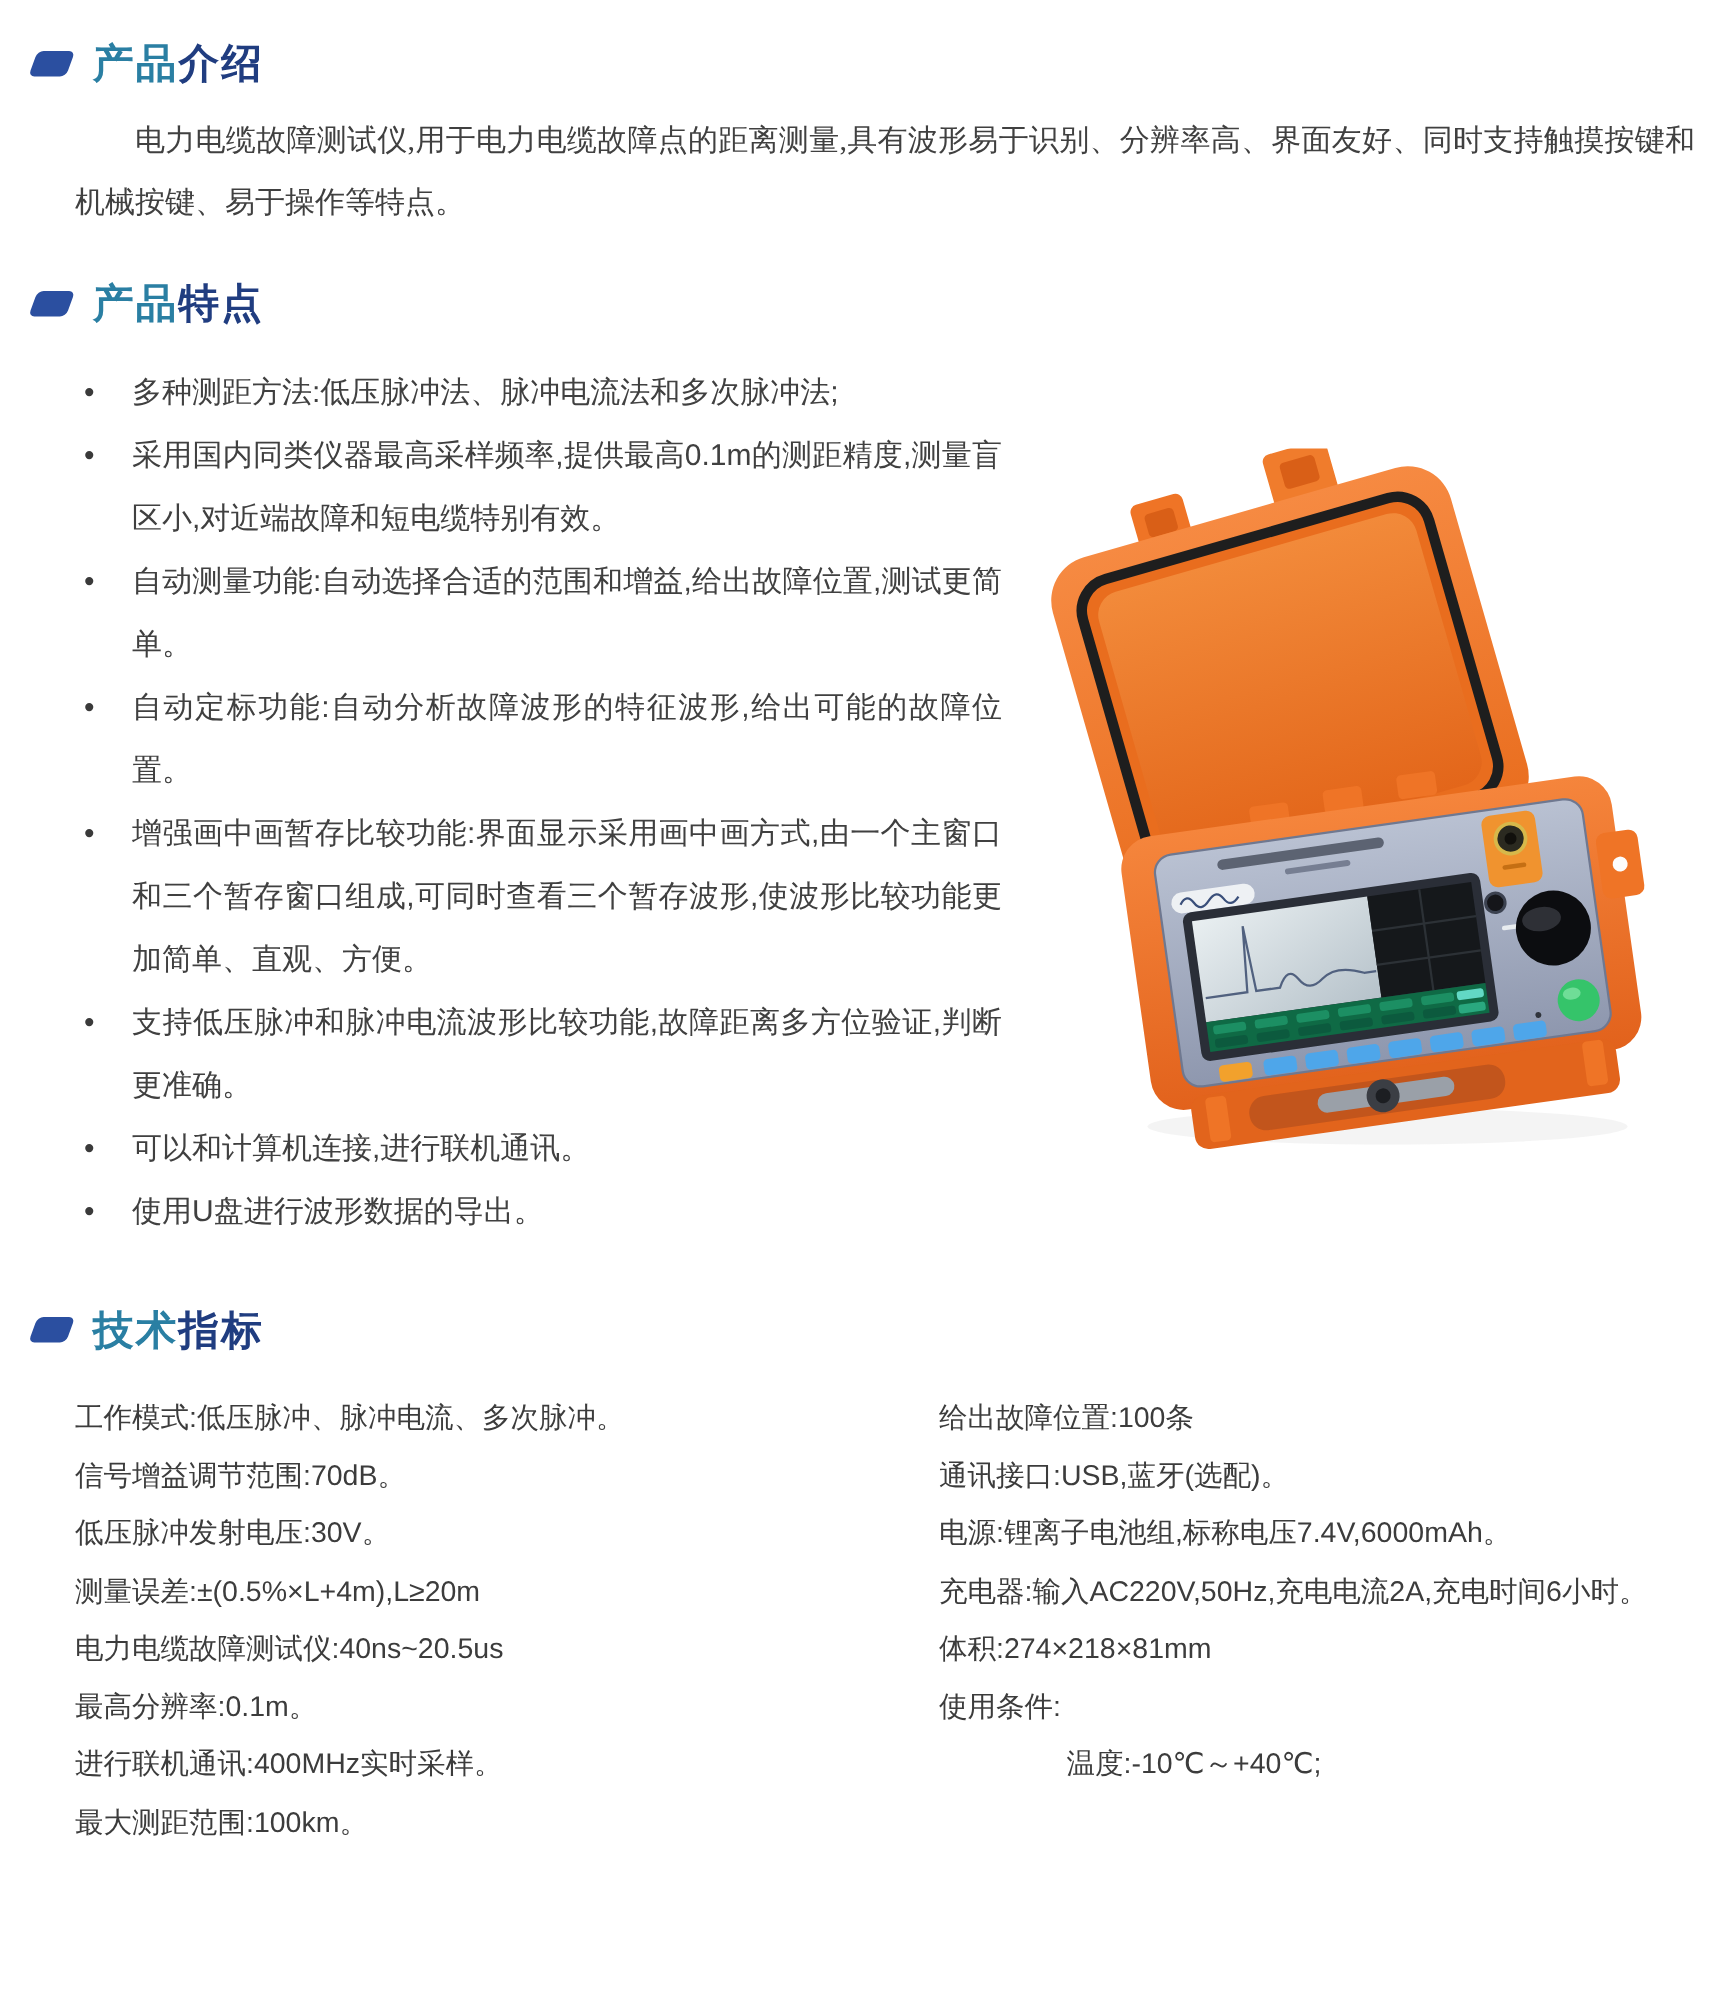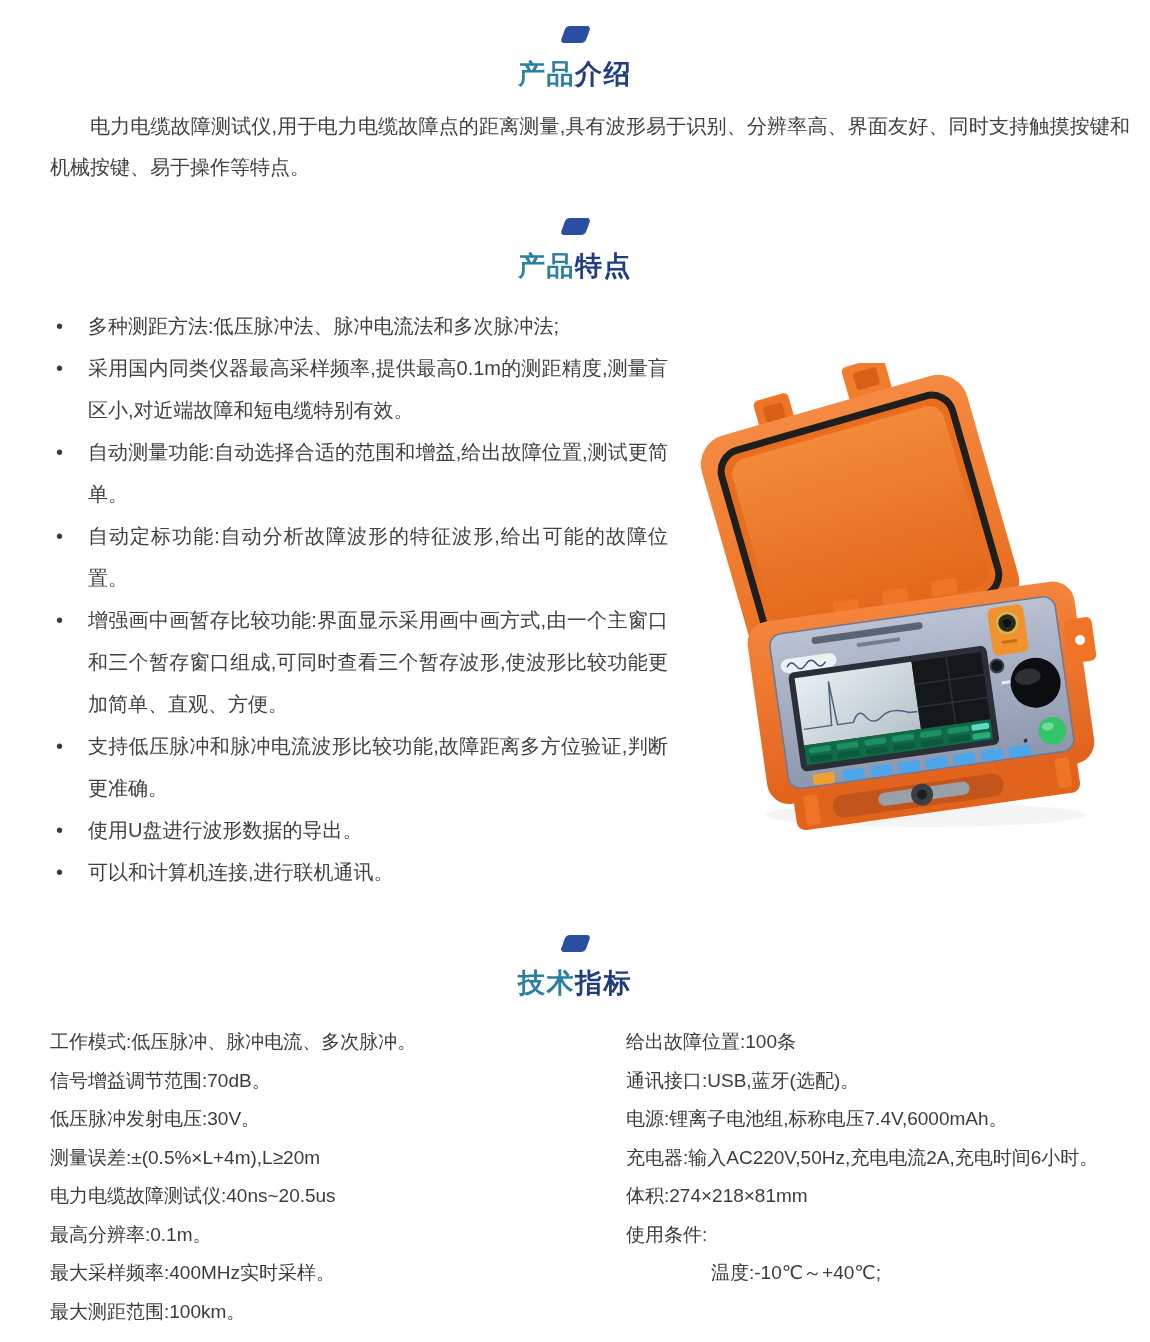--- a/index.html
+++ b/index.html
@@ -4,28 +4,28 @@
 <style>
   html,body{margin:0;padding:0;}
   body{
     width:1150px;height:1342px;background:#ffffff;
     font-family:"Liberation Sans","DejaVu Sans",sans-serif;
     color:#3f3f3f;overflow:hidden;
   }
   .page{position:relative;width:1150px;height:1342px;box-sizing:border-box;padding:26px 22px 0 22px;}
 
   
-  .sec-header{display:flex;align-items:center;gap:15px;margin:0 0 16px 0;flex-direction:column;}
+  .sec-header{display:flex;align-items:center;gap:15px;margin:0 0 16px 0;}
   .sec-icon{width:25px;height:17px;background:#2b4fa0;border-radius:4px;transform:skewX(-20deg);flex:0 0 auto;}
   .sec-title{font-size:27px;font-weight:bold;margin:0;letter-spacing:1.5px;line-height:1.2;}
   .t-teal{color:#2a7fa3;}
   .t-navy{color:#203d80;}
 
   
-  .intro-body{padding:0 0 0 28px;width:1080px;}
+  .intro-body{padding:0 0 0 28px;width:1080px;font-family:Liberation Serif, serif;}
   .para{font-size:20px;line-height:41px;margin:0;text-indent:2em;text-align:justify;color:#404040;}
 
   
   .features{margin-top:30px;}
   .features-row{display:flex;align-items:center;}
   .bullets{list-style:none;margin:6px 0 0 0;padding:0 0 0 28px;width:618px;flex:0 0 auto;}
   .bullets li{position:relative;font-size:20px;line-height:42px;padding-left:38px;color:#404040;text-align:justify;}
   .bullets li::before{content:"•";position:absolute;left:6px;top:0;color:#3a3a3a;font-size:20px;}
   .device-fig{margin:4px 0 0 2px;width:460px;height:470px;flex:0 0 auto;}
 
@@ -59,22 +59,22 @@
       <h2 class="sec-title"><span class="t-teal">产品</span><span class="t-navy">特点</span></h2>
     </div>
     <div class="features-row">
       <ul class="bullets">
         <li>多种测距方法:低压脉冲法、脉冲电流法和多次脉冲法;</li>
         <li>采用国内同类仪器最高采样频率,提供最高0.1m的测距精度,测量盲区小,对近端故障和短电缆特别有效。</li>
         <li>自动测量功能:自动选择合适的范围和增益,给出故障位置,测试更简单。</li>
         <li>自动定标功能:自动分析故障波形的特征波形,给出可能的故障位置。</li>
         <li>增强画中画暂存比较功能:界面显示采用画中画方式,由一个主窗口和三个暂存窗口组成,可同时查看三个暂存波形,使波形比较功能更加简单、直观、方便。</li>
         <li>支持低压脉冲和脉冲电流波形比较功能,故障距离多方位验证,判断更准确。</li>
+        <li>可以和计算机连接,进行联机通讯。</li>
         <li>使用U盘进行波形数据的导出。</li>
-        <li>可以和计算机连接,进行联机通讯。</li>
       </ul>
 
       <figure class="device-fig">
         <svg width="460" height="470" viewBox="0 0 460 470" xmlns="http://www.w3.org/2000/svg">
           <defs>
             <linearGradient id="lidGrad" x1="0" y1="0" x2="0" y2="1">
               <stop offset="0" stop-color="#f68a42"></stop>
                 <stop offset="1" stop-color="#e96d1e"></stop>
             </linearGradient>
             <linearGradient id="lidInner" x1="0" y1="0" x2="0" y2="1">
@@ -205,21 +205,21 @@
       <h2 class="sec-title"><span class="t-teal">技术</span><span class="t-navy">指标</span></h2>
     </div>
     <div class="specs-row">
       <ul class="spec-list spec-col-left">
         <li>工作模式:低压脉冲、脉冲电流、多次脉冲。</li>
         <li>信号增益调节范围:70dB。</li>
         <li>低压脉冲发射电压:30V。</li>
         <li>测量误差:±(0.5%×L+4m),L≥20m</li>
         <li>电力电缆故障测试仪:40ns~20.5us</li>
         <li>最高分辨率:0.1m。</li>
-        <li>最大采样频率:400MHz实时采样。</li>
+        <li>进行联机通讯:400MHz实时采样。</li>
         <li>最大测距范围:100km。</li>
 
       </ul>
       <div class="spec-col-right">
         <ul class="spec-list">
           <li>给出故障位置:100条</li>
           <li>通讯接口:USB,蓝牙(选配)。</li>
           <li>电源:锂离子电池组,标称电压7.4V,6000mAh。</li>
           <li>充电器:输入AC220V,50Hz,充电电流2A,充电时间6小时。</li>
           <li>体积:274×218×81mm</li>

